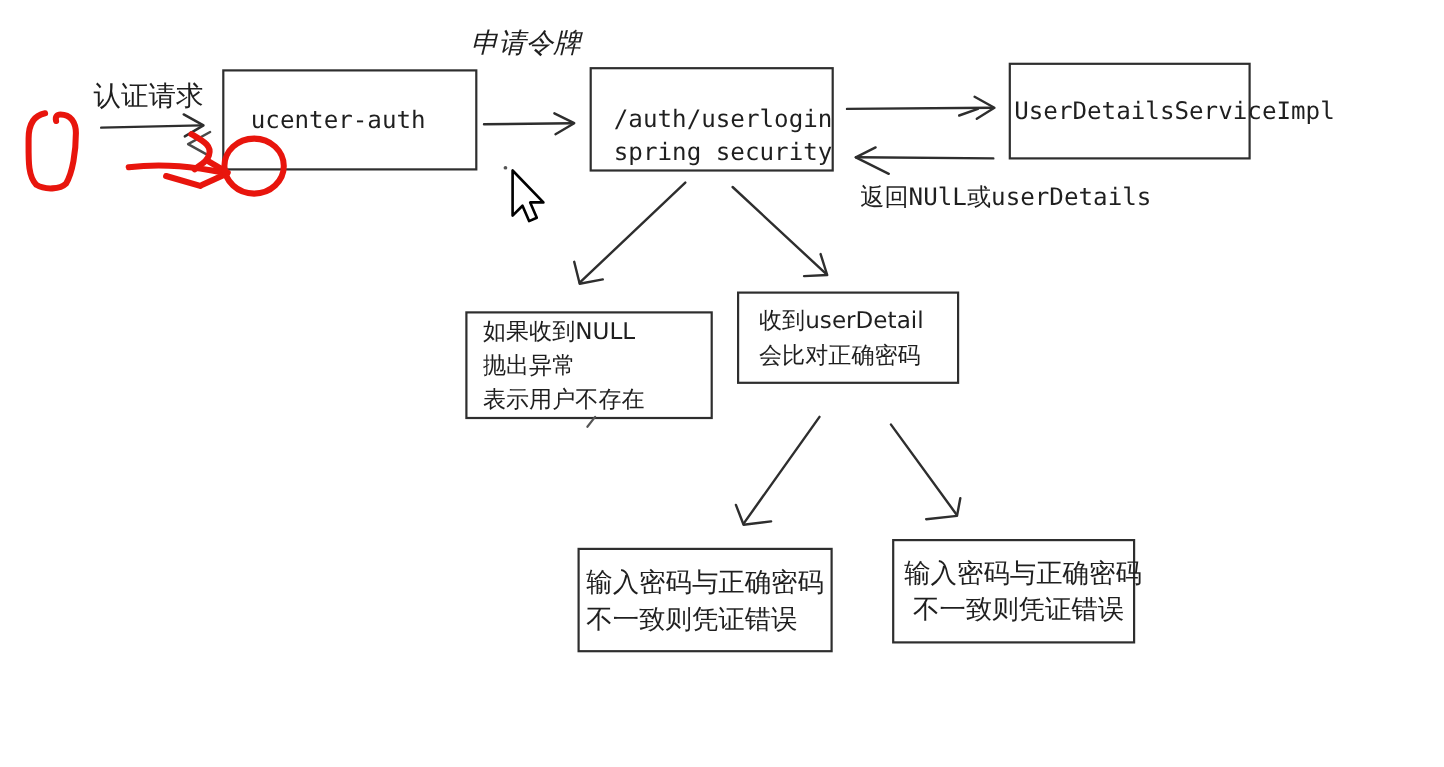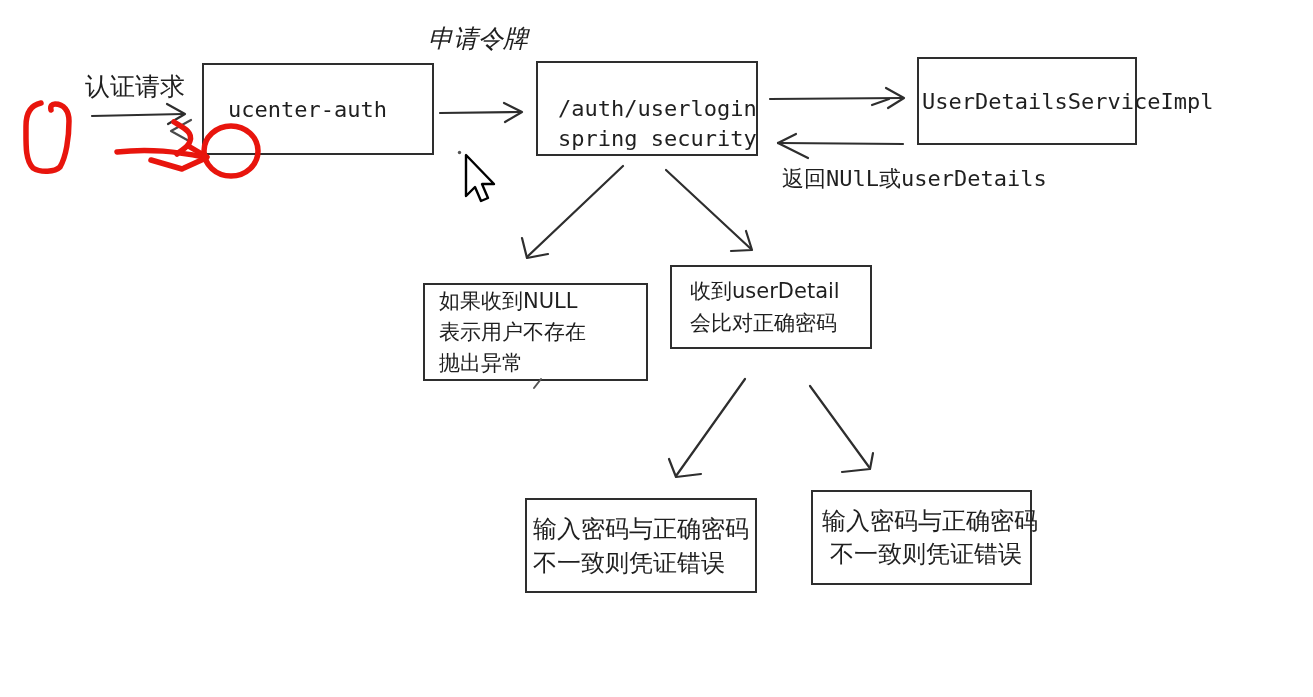--- a/index.html
+++ b/index.html
@@ -35,22 +35,22 @@
     <span class="ln mono" style="font-size:22px;line-height:30px;">/auth/userlogin</span>
     <span class="ln mono" style="font-size:22px;line-height:30px;">spring security</span>
   </div>
 
   <div class="node" style="left:917px;top:57px;width:220px;height:88px;padding-left:3px;overflow:visible;">
     <span class="ln mono" style="font-size:22px;">UserDetailsServiceImpl</span>
   </div>
 
   <div class="node" style="left:423px;top:267px;width:225px;height:98px;padding-left:14px;margin-top:16px;">
     <span class="ln cjk" style="font-size:21px;line-height:31px;">如果收到NULL</span>
+    <span class="ln cjk" style="font-size:21px;line-height:31px;">抛出异常</span>
     <span class="ln cjk" style="font-size:21px;line-height:31px;">表示用户不存在</span>
-    <span class="ln cjk" style="font-size:21px;line-height:31px;">抛出异常</span>
   </div>
 
   <div class="node" style="left:670px;top:265px;width:202px;height:84px;padding-left:18px;">
     <span class="ln cjk" style="font-size:21px;line-height:32px;">收到userDetail</span>
     <span class="ln cjk" style="font-size:21px;line-height:32px;">会比对正确密码</span>
   </div>
 
   <div class="node" style="left:525px;top:498px;width:232px;height:95px;padding-left:6px;overflow:visible;">
     <span class="ln cjk" style="font-size:24px;line-height:34px;">输入密码与正确密码</span>
     <span class="ln cjk" style="font-size:24px;line-height:34px;">不一致则凭证错误</span>

